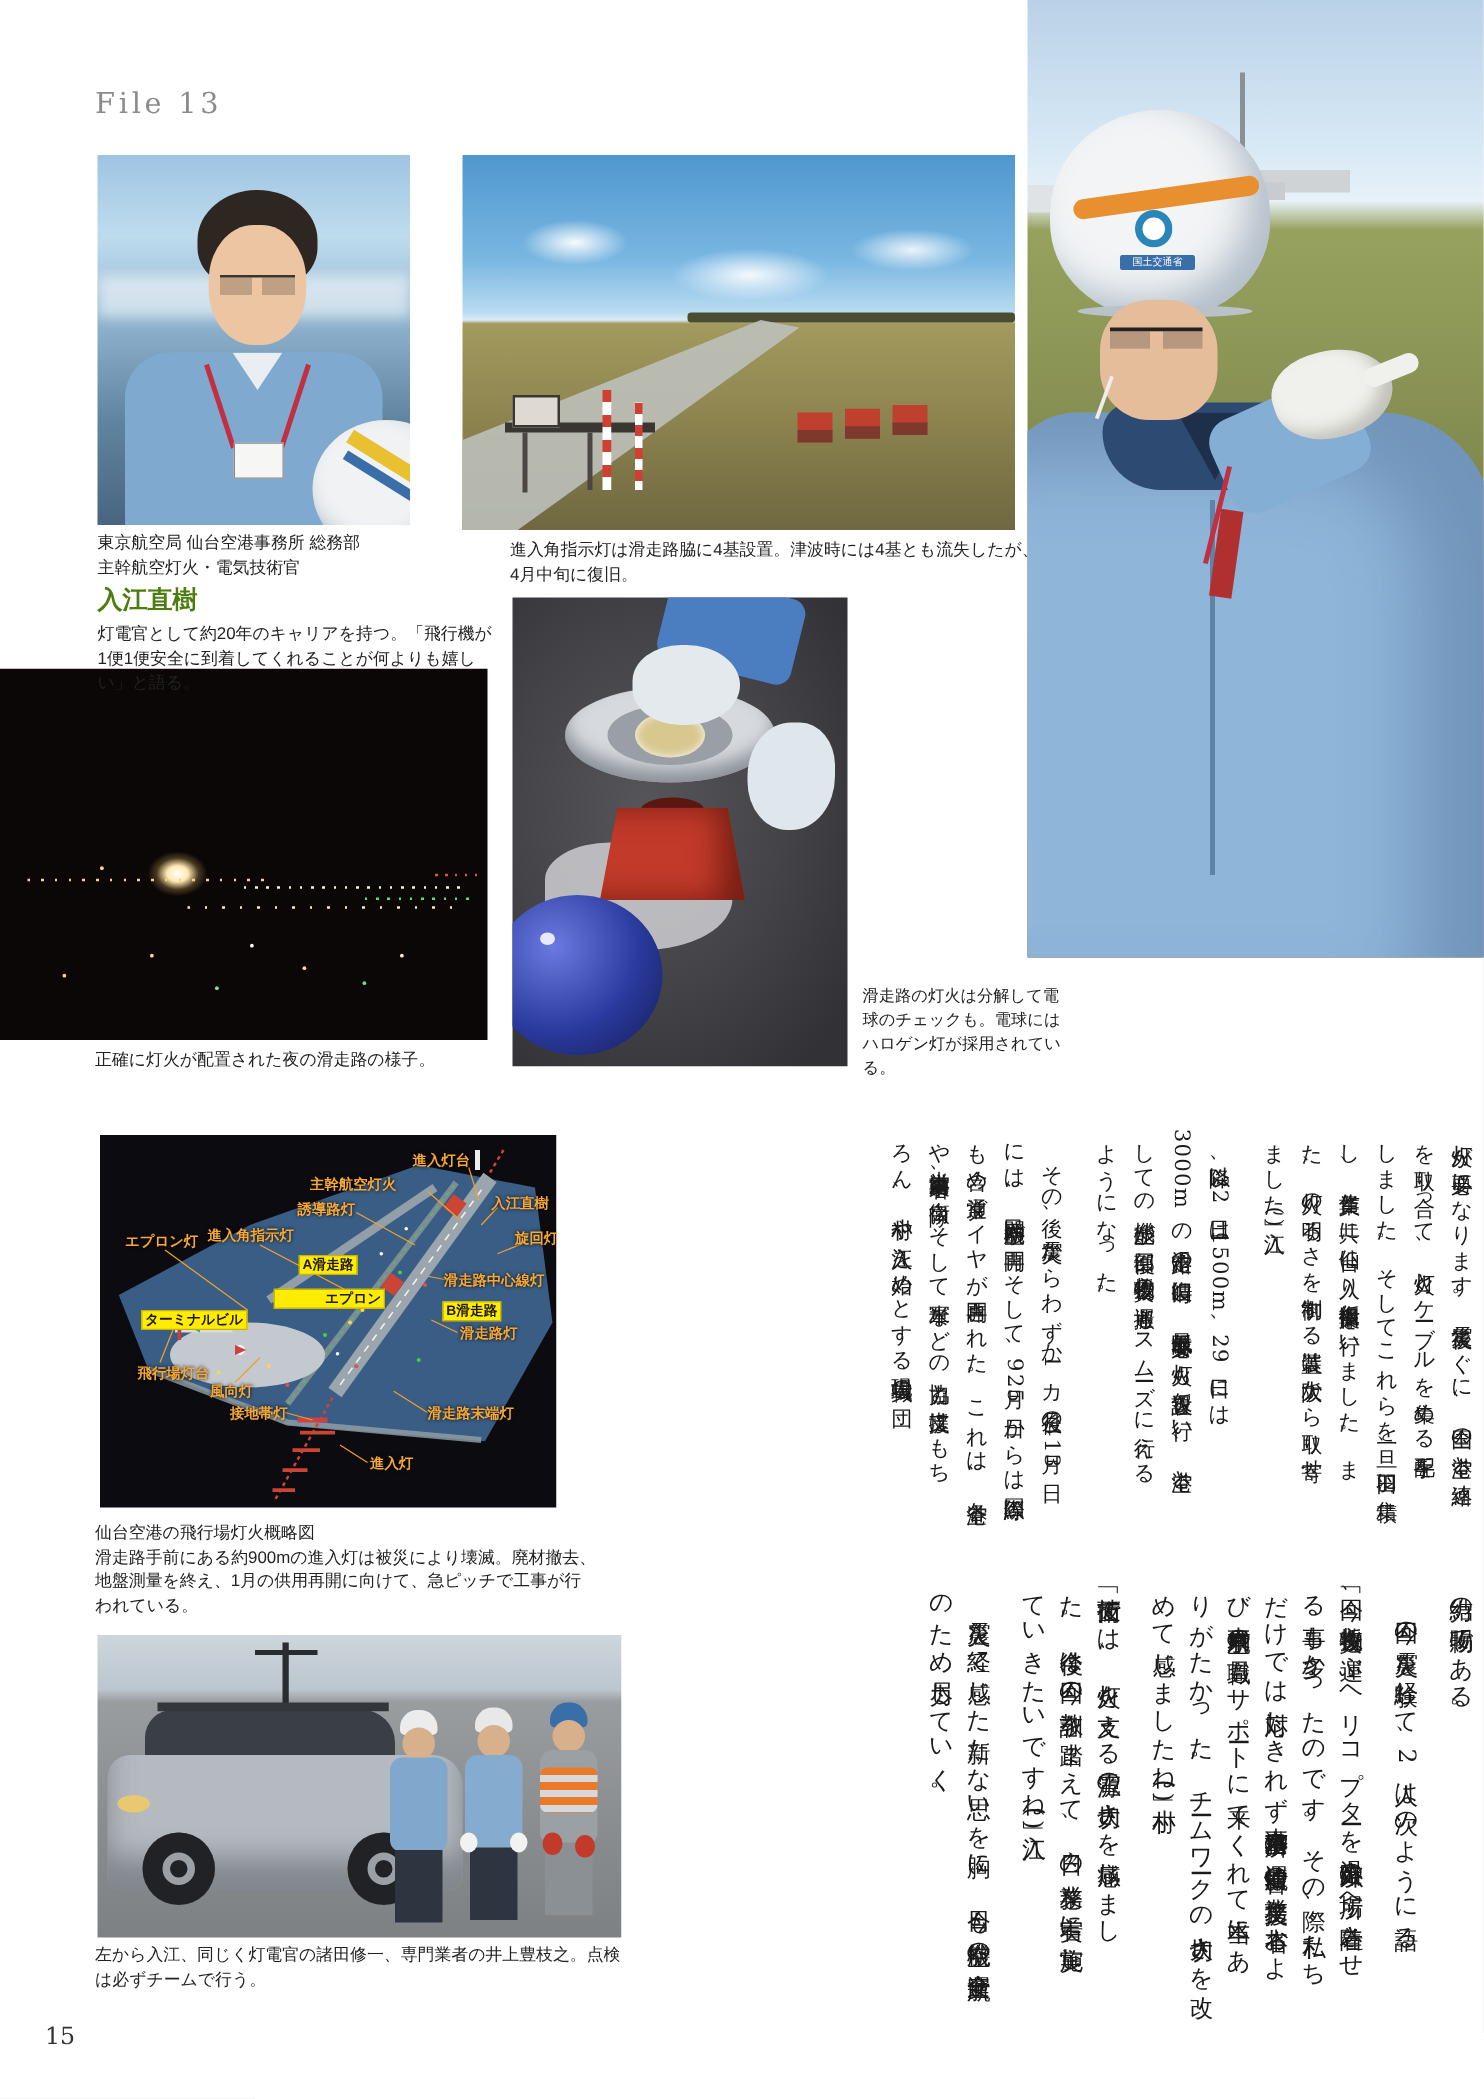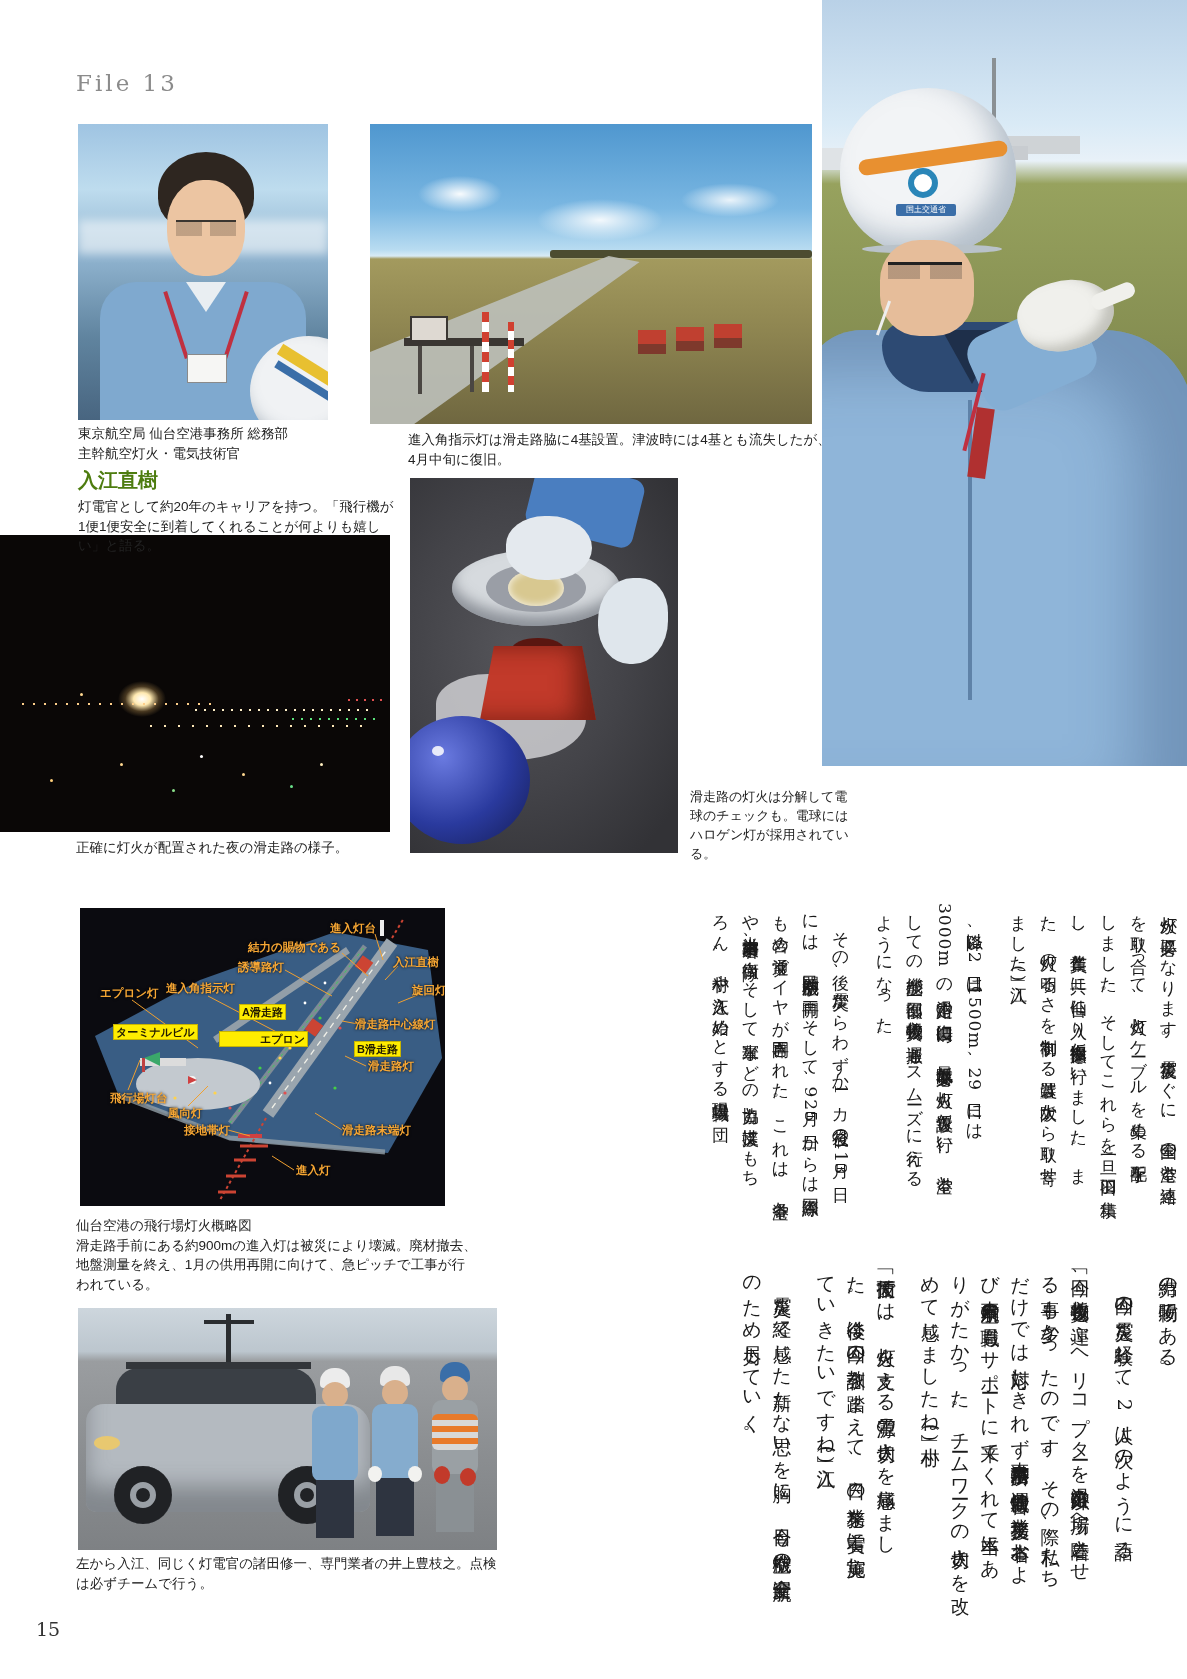--- a/index.html
+++ b/index.html
@@ -311,36 +311,36 @@
           <line x1="128" y1="88" x2="208" y2="130"></line>
         <line x1="286" y1="158" x2="265" y2="148"></line>
           <line x1="48" y1="182" x2="60" y2="152"></line>
         <line x1="108" y1="198" x2="128" y2="178"></line>
           <line x1="148" y1="222" x2="170" y2="228"></line>
         <line x1="262" y1="222" x2="235" y2="205"></line>
           <line x1="214" y1="262" x2="192" y2="248"></line>
       </g>
     </svg>
     <span class="dlabel" style="left:250px;top:13px;">進入灯台</span>
-    <span class="dlabel" style="left:168px;top:32px;">結力の賜物である</span>
+    <span class="dlabel" style="left:168px;top:32px;">主幹航空灯火</span>
     <span class="dlabel" style="left:158px;top:52px;">誘導路灯</span>
     <span class="dlabel" style="left:313px;top:47px;">入江直樹</span>
     <span class="dlabel" style="left:332px;top:75px;">旋回灯</span>
     <span class="dlabel" style="left:275px;top:109px;">滑走路中心線灯</span>
     <span class="dlabel" style="left:20px;top:78px;">エプロン灯</span>
     <span class="dlabel" style="left:86px;top:73px;">進入角指示灯</span>
     <span class="dlabel" style="left:288px;top:151px;">滑走路灯</span>
     <span class="dlabel" style="left:30px;top:183px;">飛行場灯台</span>
     <span class="dlabel" style="left:88px;top:198px;">風向灯</span>
     <span class="dlabel" style="left:104px;top:215px;">接地帯灯</span>
     <span class="dlabel" style="left:262px;top:215px;">滑走路末端灯</span>
     <span class="dlabel" style="left:216px;top:255px;">進入灯</span>
     <span class="dbox" style="left:159px;top:96px;">A滑走路</span>
     <span class="dbox" style="left:139px;top:123px;padding-left:40px;">エプロン</span>
-    <span class="dbox" style="left:33px;top:116px;">ターミナルビル</span>
+    <span class="dbox" style="left:33px;top:140px;">ターミナルビル</span>
     <span class="dbox" style="left:274px;top:133px;">B滑走路</span>
   </div>
 
   <div class="photo" id="team-photo">
     <div class="mast"></div>
     <div class="mast-bar"></div>
     <div class="car-glass"></div>
     <div class="rack"></div>
     <div class="car-body"></div>
     <div class="headlight"></div>

